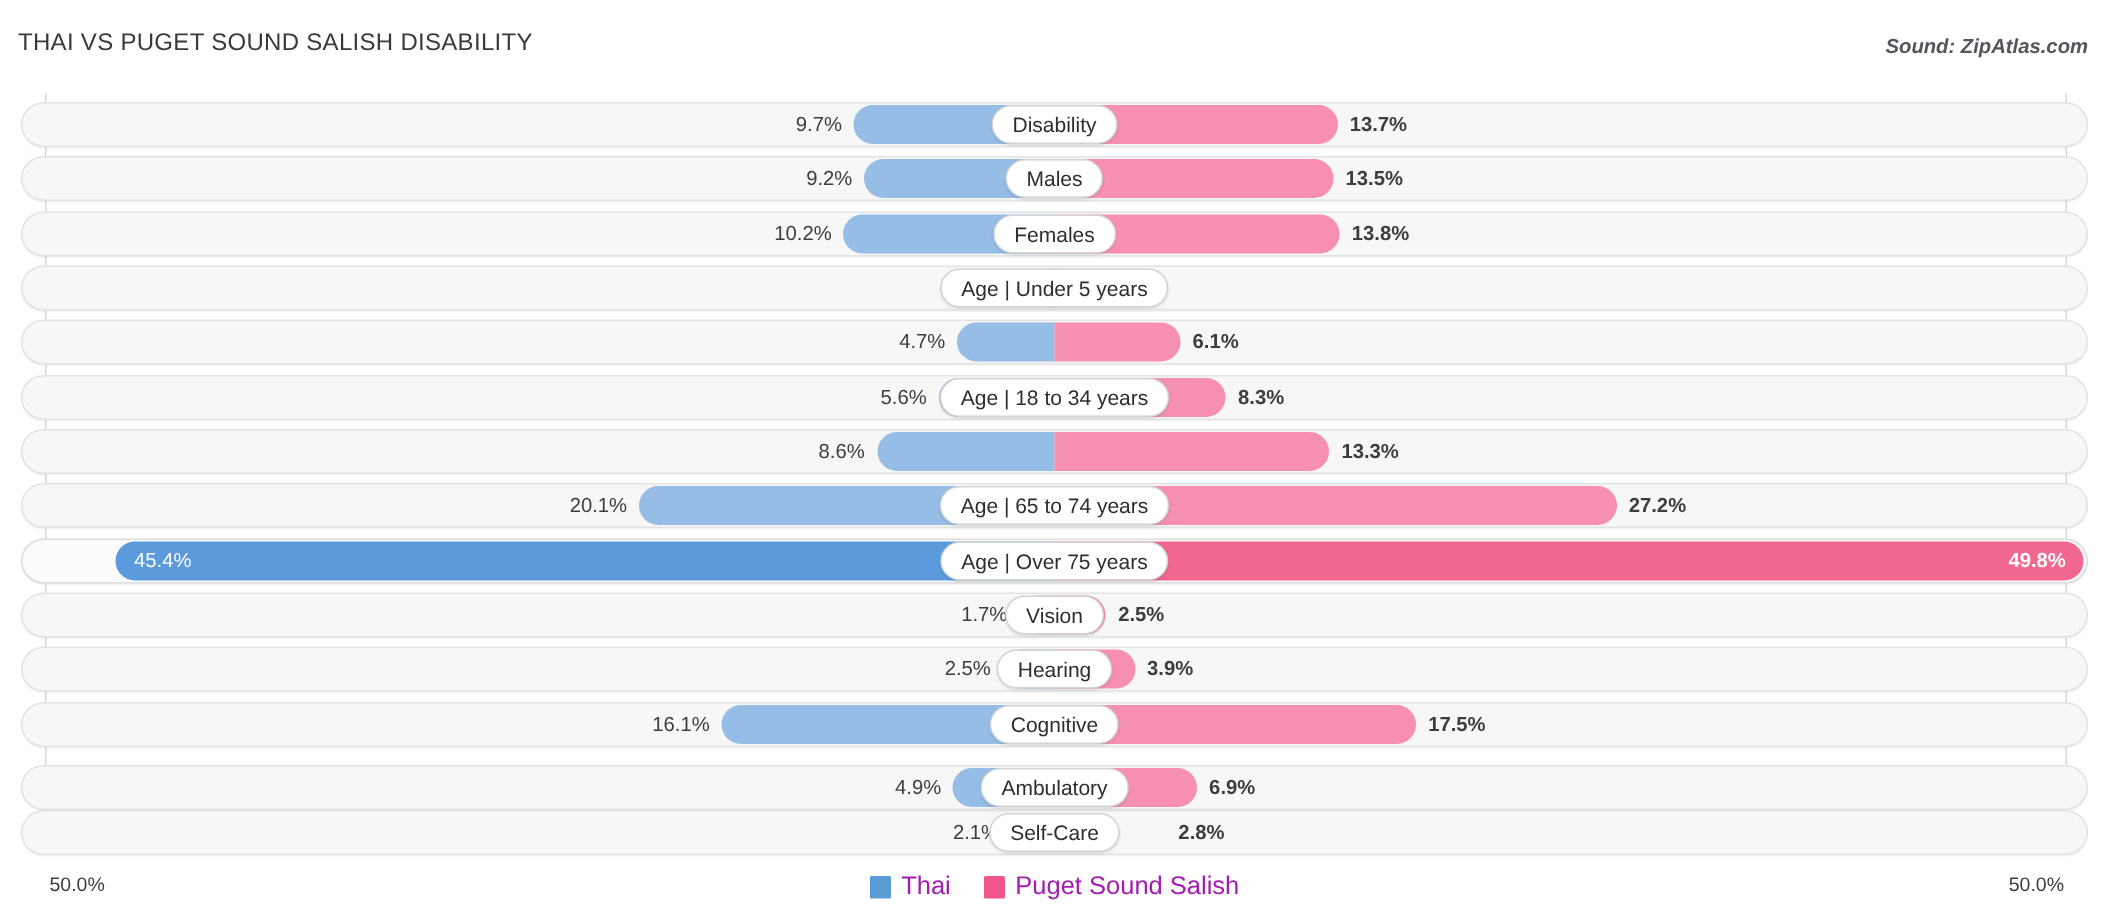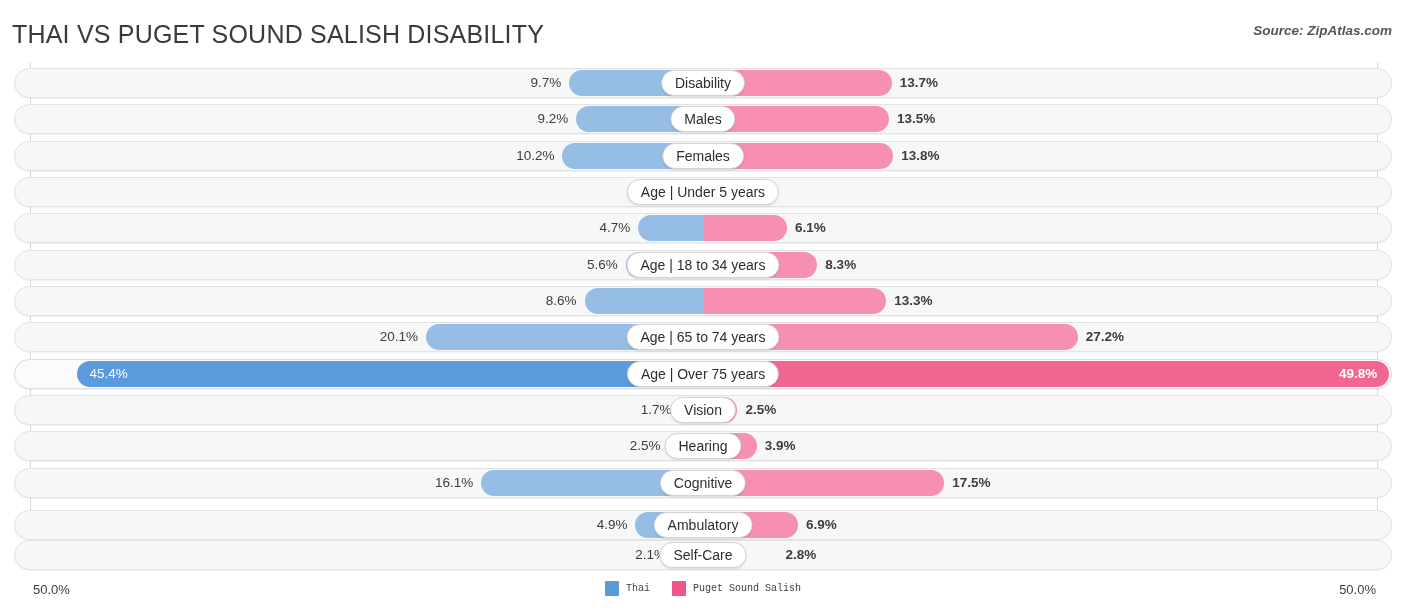--- a/index.html
+++ b/index.html
@@ -18,21 +18,21 @@
 
   
   #header {
     position: absolute;
     left: 0; top: 0;
     width: 1406px; height: 62px;
   }
   #chart-title {
     position: absolute;
     left: 12px; top: 20px;
-    font-size: 25px;
+    font-size: 16px;
     letter-spacing: .2px;
     color: #3a3a3a;
     white-space: nowrap;
   }
   #source-label {
     position: absolute;
     right: 14px; top: 23px;
     font-size: 13.5px;
     font-style: italic;
     font-weight: bold;
@@ -162,34 +162,33 @@
   .legend-item {
     display: flex;
     align-items: center;
     gap: 7px;
   }
   .swatch {
     width: 14px; height: 15px;
     border-radius: 1px;
   }
   .legend-text {
-    font-size: 10px;
-    color: #404040;
-    white-space: nowrap;
-    font-family: Liberation Mono, monospace;
+    font-size: 17px;
+    color: #a21caf;
+    white-space: nowrap;
   }
 </style>
 </head>
 <body>
 
 <div id="page">
 
   <div id="header">
     <div id="chart-title">THAI VS PUGET SOUND SALISH DISABILITY</div>
-    <div id="source-label">Source: ZipAtlas.com</div>
+    <div id="source-label">Sound: ZipAtlas.com</div>
   </div>
 
   <div id="plot">
     <div class="gridline" id="gridline-left"></div>
     <div class="gridline" id="gridline-right"></div>
     <div id="rows">
         <div class="row" style="top: 6px;">
           <div class="track"></div>
           <div class="bar bar-left" style="width: 133.666px;"></div>
           <div class="bar bar-right" style="width: 188.786px;"></div>

